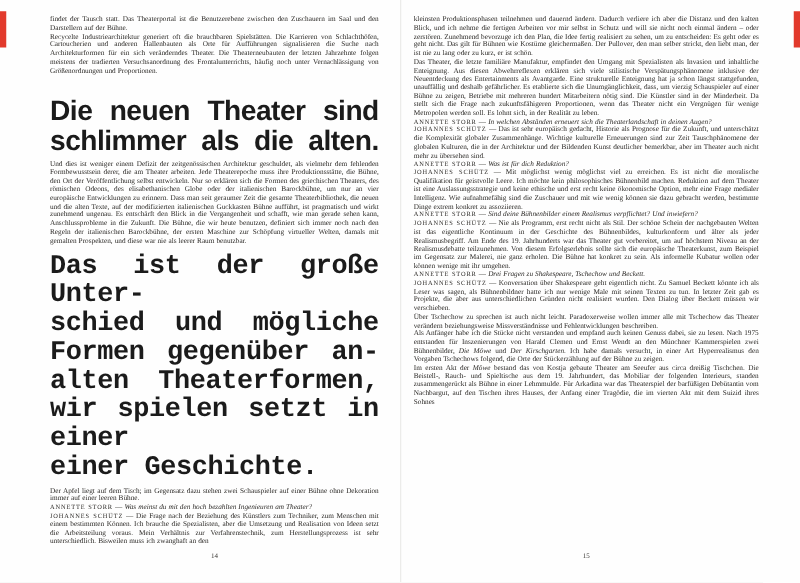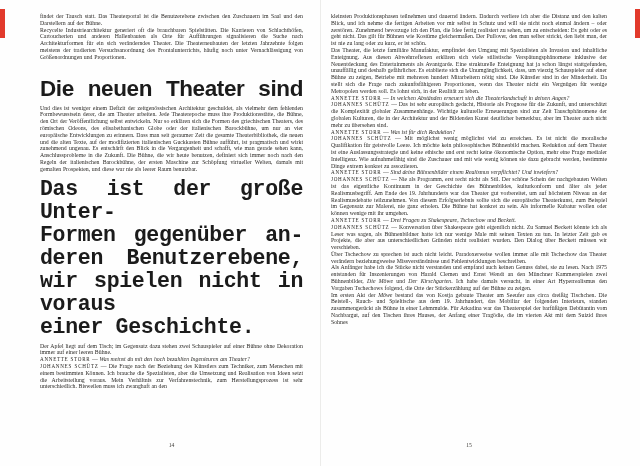--- a/index.html
+++ b/index.html
@@ -39,27 +39,29 @@
 <div class="spread">
   <div class="gutter"></div>
   <div class="bleed left" style="background: rgb(226, 58, 44);"></div>
   <div class="bleed right" style="background: rgb(226, 58, 44);"></div>
 
   <div class="textblock" id="left-text">
       <p class="para">findet der Tausch statt. Das Theaterportal ist die Benutzerebene zwischen den Zuschauern im Saal und den Darstellern auf der Bühne.</p>
       <p class="para">Recycelte Industriearchitektur generiert oft die brauchbaren Spielstätten. Die Karrieren von Schlachthöfen, Cartoucherien und anderen Hallenbauten als Orte für Aufführungen signalisieren die Suche nach Architekturformen für ein sich veränderndes Theater. Die Theaterneubauten der letzten Jahrzehnte folgen meistens der tradierten Versuchsanordnung des Frontalunterrichts, häufig noch unter Vernachlässigung von Größenordnungen und Proportionen.</p>
       <div class="headline h1">
         <div class="hline">Die neuen Theater sind</div>
+        <div class="hline">schlimmer als die alten.</div>
       </div>
       <p class="para">Und dies ist weniger einem Defizit der zeitgenössischen Architektur geschuldet, als vielmehr dem fehlenden Formbewusstsein derer, die am Theater arbeiten. Jede Theaterepoche muss ihre Produktionsstätte, die Bühne, den Ort der Veröffentlichung selbst entwickeln. Nur so erklären sich die Formen des griechischen Theaters, des römischen Odeons, des elisabethanischen Globe oder der italienischen Barockbühne, um nur an vier europäische Entwicklungen zu erinnern. Dass man seit geraumer Zeit die gesamte Theaterbibliothek, die neuen und die alten Texte, auf der modifizierten italienischen Guckkasten Bühne aufführt, ist pragmatisch und wirkt zunehmend ungenau. Es entschärft den Blick in die Vergangenheit und schafft, wie man gerade sehen kann, Anschlussprobleme in die Zukunft. Die Bühne, die wir heute benutzen, definiert sich immer noch nach den Regeln der italienischen Barockbühne, der ersten Maschine zur Schöpfung virtueller Welten, damals mit gemalten Prospekten, und diese war nie als leerer Raum benutzbar.</p>
       <div class="headline h2">
         <div class="hline">Das ist der große Unter-</div>
+        <div class="hline">schied und mögliche</div>
         <div class="hline">Formen gegenüber an-</div>
-        <div class="hline">deren Benutzerebene,</div>
-        <div class="hline">wir spielen nicht in voraus</div>
+        <div class="hline">alten Theaterformen,</div>
+        <div class="hline">wir spielen setzt in einer</div>
         <div class="hline left">einer Geschichte.</div>
       </div>
       <p class="para">Der Apfel liegt auf dem Tisch; im Gegensatz dazu stehen zwei Schauspieler auf einer Bühne ohne Dekoration immer auf einer leeren Bühne.</p>
       <p class="para"><span class="speaker">ANNETTE STORR</span> — <span class="it">Was meinst du mit den hoch bezahlten Ingenieuren am Theater?</span></p>
       <p class="para"><span class="speaker">JOHANNES SCHÜTZ</span> — <span>Die Frage nach der Beziehung des Künstlers zum Techniker, zum Menschen mit einem bestimmten Können. Ich brauche die Spezialisten, aber die Umsetzung und Realisation von Ideen setzt die Arbeitsteilung voraus. Mein Verhältnis zur Verfahrenstechnik, zum Herstellungsprozess ist sehr unterschiedlich. Bisweilen muss ich zwanghaft an den</span></p>
     </div>
 
   <div class="textblock" id="right-text">
       <p class="para">kleinsten Produktionsphasen teilnehmen und dauernd ändern. Dadurch verliere ich aber die Distanz und den kalten Blick, und ich nehme die fertigen Arbeiten vor mir selbst in Schutz und will sie nicht noch einmal ändern – oder zerstören. Zunehmend bevorzuge ich den Plan, die Idee fertig realisiert zu sehen, um zu entscheiden: Es geht oder es geht nicht. Das gilt für Bühnen wie Kostüme gleichermaßen. Der Pullover, den man selber strickt, den liebt man, der ist nie zu lang oder zu kurz, er ist schön.</p>
       <p class="para">Das Theater, die letzte familiäre Manufaktur, empfindet den Umgang mit Spezialisten als Invasion und inhaltliche Enteignung. Aus diesen Abwehrreflexen erklären sich viele stilistische Verspätungsphänomene inklusive der Neuentdeckung des Entertainments als Avantgarde. Eine strukturelle Enteignung hat ja schon längst stattgefunden, unauffällig und deshalb gefährlicher. Es etablierte sich die Unumgänglichkeit, dass, um vierzig Schauspieler auf einer Bühne zu zeigen, Betriebe mit mehreren hundert Mitarbeitern nötig sind. Die Künstler sind in der Minderheit. Da stellt sich die Frage nach zukunftsfähigeren Proportionen, wenn das Theater nicht ein Vergnügen für wenige Metropolen werden soll. Es lohnt sich, in der Realität zu leben.</p>

